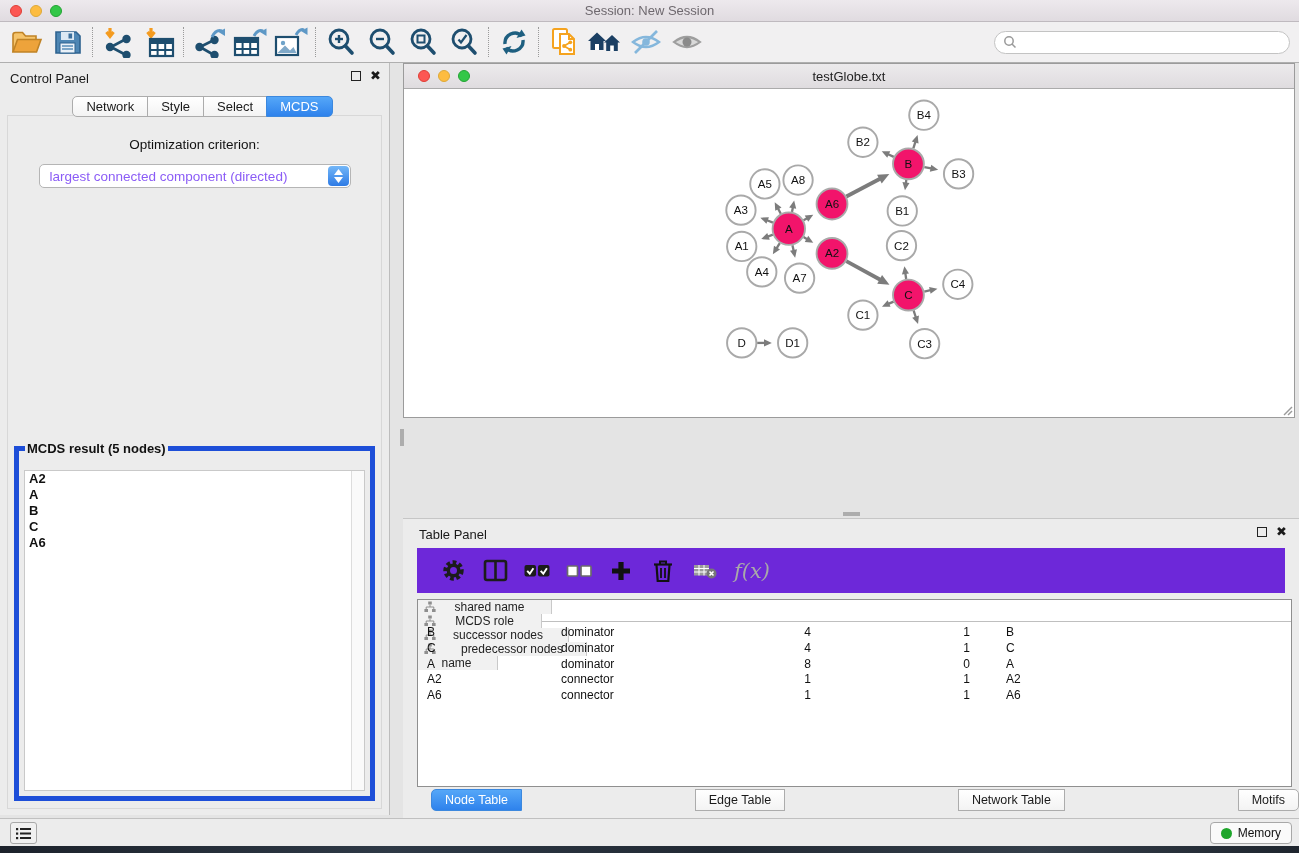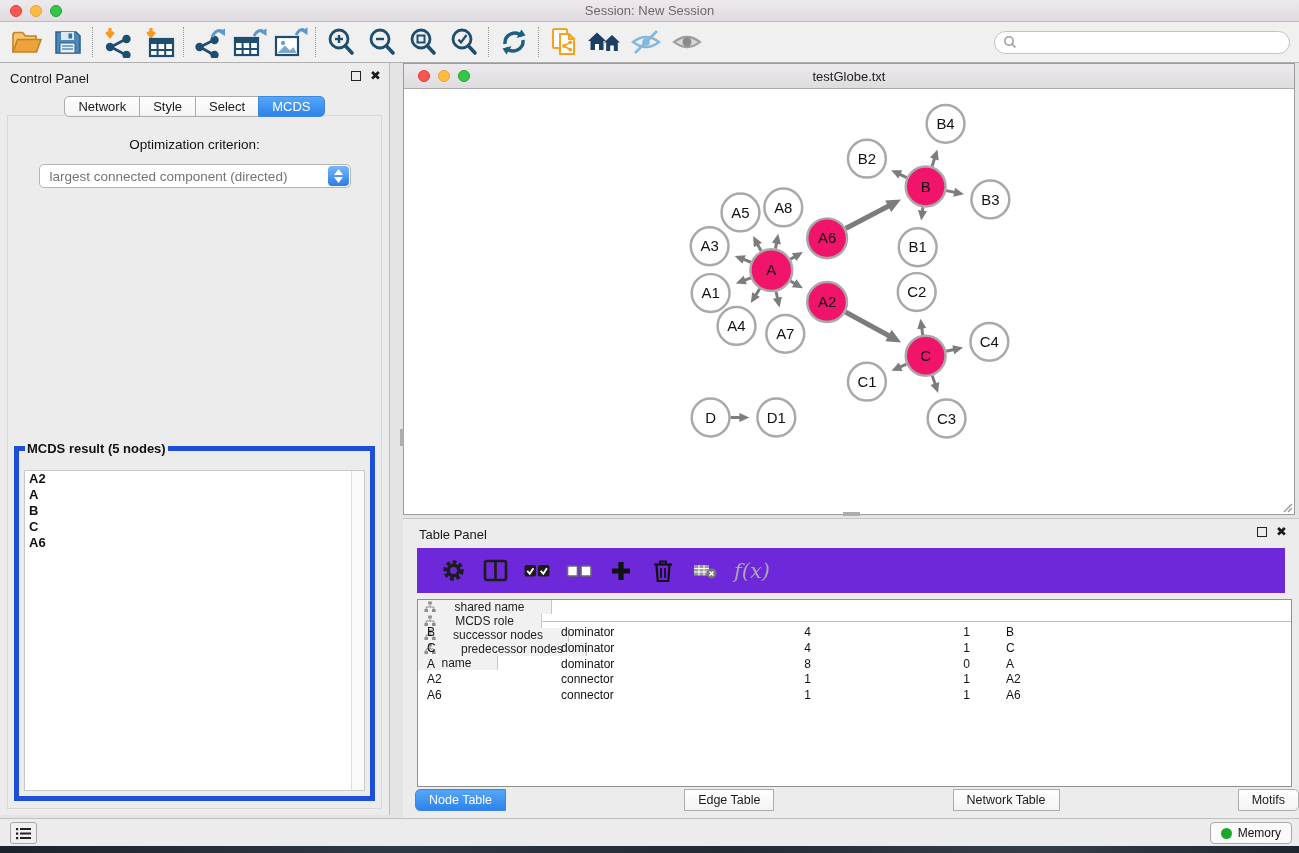--- a/index.html
+++ b/index.html
@@ -38,50 +38,50 @@
     background:#ECECEC; border-right:1px solid #BDBDBD; }
   .cp-header { height:30px; position:relative; }
   .panel-title { position:absolute; left:10px; top:8px; font-size:13px; color:#1A1A1A; }
   .win-btns { position:absolute; right:8px; top:8px; display:flex; align-items:center; gap:9px; }
   .float-btn { width:10px; height:10px; border:1.5px solid #222; display:inline-block; cursor:default; }
   .close-btn { font-size:13px; font-weight:bold; color:#1A1A1A; line-height:10px; cursor:default; }
   .cp-tabs { display:flex; justify-content:center; margin-top:3px; position:relative; z-index:2; }
   .seg-tab { height:21px; line-height:20px; padding:0 13px;
     background:linear-gradient(#FFFFFF,#F3F3F3); border:1px solid #ACACAC; margin-left:-1px;
     font-size:13px; color:#1A1A1A; cursor:default; }
-  .seg-tab:first-child { border-radius:5px 0 0 5px; margin-left:0; }
+  .seg-tab:first-child { border-radius:5px 0 0 5px; margin-left:16px; }
   .seg-tab:last-child { border-radius:0 5px 5px 0; }
   .seg-tab.active { background:linear-gradient(#55A7F8,#2E82EC); border-color:#3C88DE; color:#FFF; }
   .cp-content { position:absolute; left:7px; right:7px; top:52px; bottom:6px;
     border:1px solid #D8D8D8; }
   .opt-label { text-align:center; margin-top:21px; font-size:13.5px; color:#111; }
   .criterion { width:312px; height:24px; margin:12px auto 0 auto; background:#FFF;
     border:1px solid #B5B5B5; border-radius:5px; position:relative;
-    display:flex; align-items:center; padding-left:10px; font-size:13.5px; color:#737373; cursor:default; }
+    display:flex; align-items:center; padding-left:10px; font-size:13.5px; color:#8b5cf6; cursor:default; }
   .stepper { position:absolute; right:1px; top:1px; bottom:1px; width:21px; border-radius:4px;
     background:linear-gradient(#73B7F8,#2E7BE5); display:flex; flex-direction:column;
     align-items:center; justify-content:center; gap:2px; }
   .btn-row { display:flex; justify-content:center; gap:15px; margin-top:11px; }
   .aqua-btn { height:23px; padding:0 17px; background:linear-gradient(#FFFFFF,#F1F1F1);
     border:1px solid #B5B5B5; border-radius:5px; font-size:13.5px; color:#111;
     font-family:inherit; cursor:default; }
   .result-fieldset { position:absolute; left:6px; right:6px; top:325px; bottom:7px;
     border:5px solid #1d4ed8; padding:4px;font-weight:bold; }
   .result-fieldset legend { font-size:13px; color:#111; padding:0 2px; margin-left:2px; }
   .result-list { position:absolute; left:5px; right:5px; top:14px; bottom:5px;
     background:#FFF; border:1px solid #C9C9C9; overflow:hidden; }
   .result-scroll { position:absolute; right:0; top:0; bottom:0; width:13px;
     background:#FAFAFA; border-left:1px solid #DDD; }
   .list-item { font-size:13px; color:#111; line-height:16px; padding-left:4px; }
 
   
   .mdi { position:absolute; left:391px; right:0; top:0; bottom:0; background:#E4E4E4; }
 
   
-  .network-frame { position:absolute; left:12px; right:4px; top:0; height:452px;
+  .network-frame { position:absolute; left:12px; right:4px; top:0; height:355px;
     background:#FFF; border:1px solid #9B9B9B; }
   .nf-titlebar { height:25px; background:linear-gradient(#ECEAEC,#DFDCDF);
     border-bottom:1px solid #ABABAB; position:relative; display:flex; align-items:center; }
   .nf-title { position:absolute; left:0; right:0; text-align:center; font-size:13px; color:#222; }
   .nf-canvas { position:absolute; left:0; right:0; top:25px; bottom:0; background:#FFF; overflow:hidden; }
   .nf-grip { position:absolute; right:1px; bottom:1px; }
   .scroll-mark-v { position:absolute; left:9px; top:366px; width:4px; height:17px; background:#ADADAD; }
   .scroll-mark-h { position:absolute; left:452px; top:449px; width:17px; height:4px; background:#ADADAD; }
 
   

